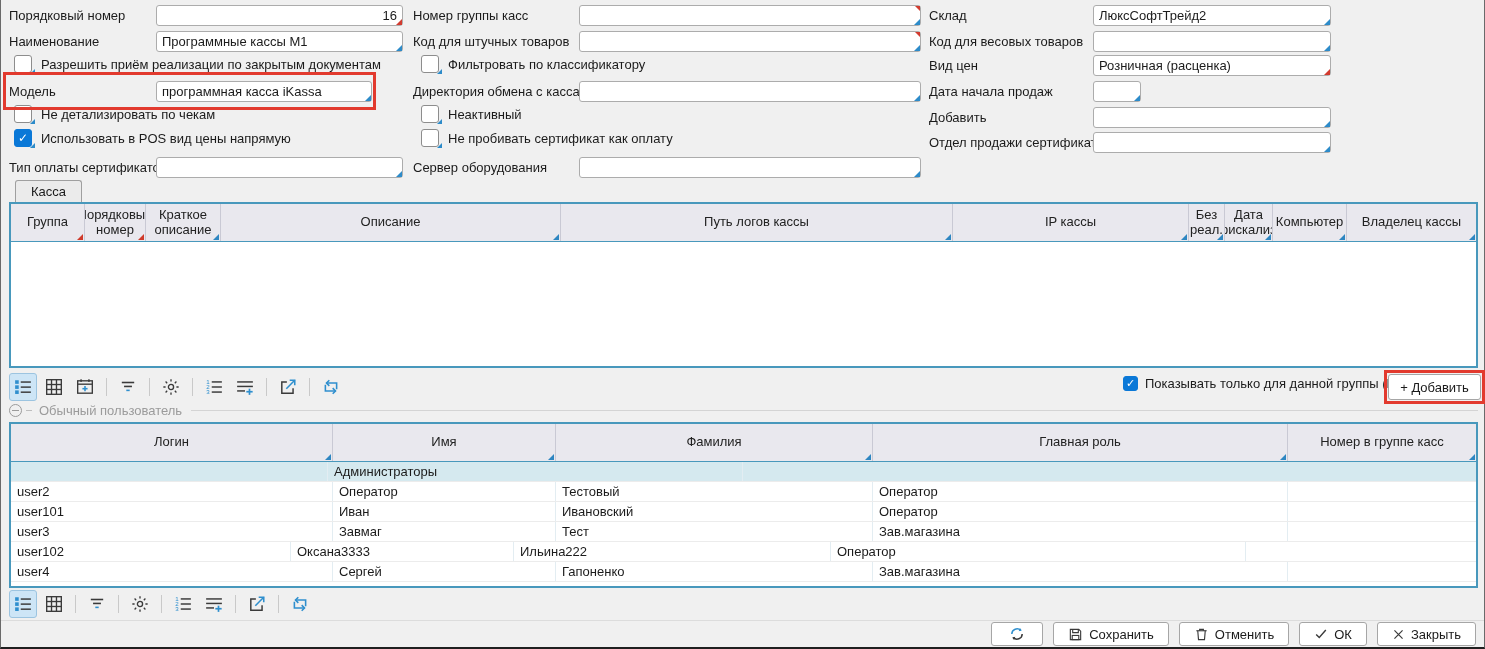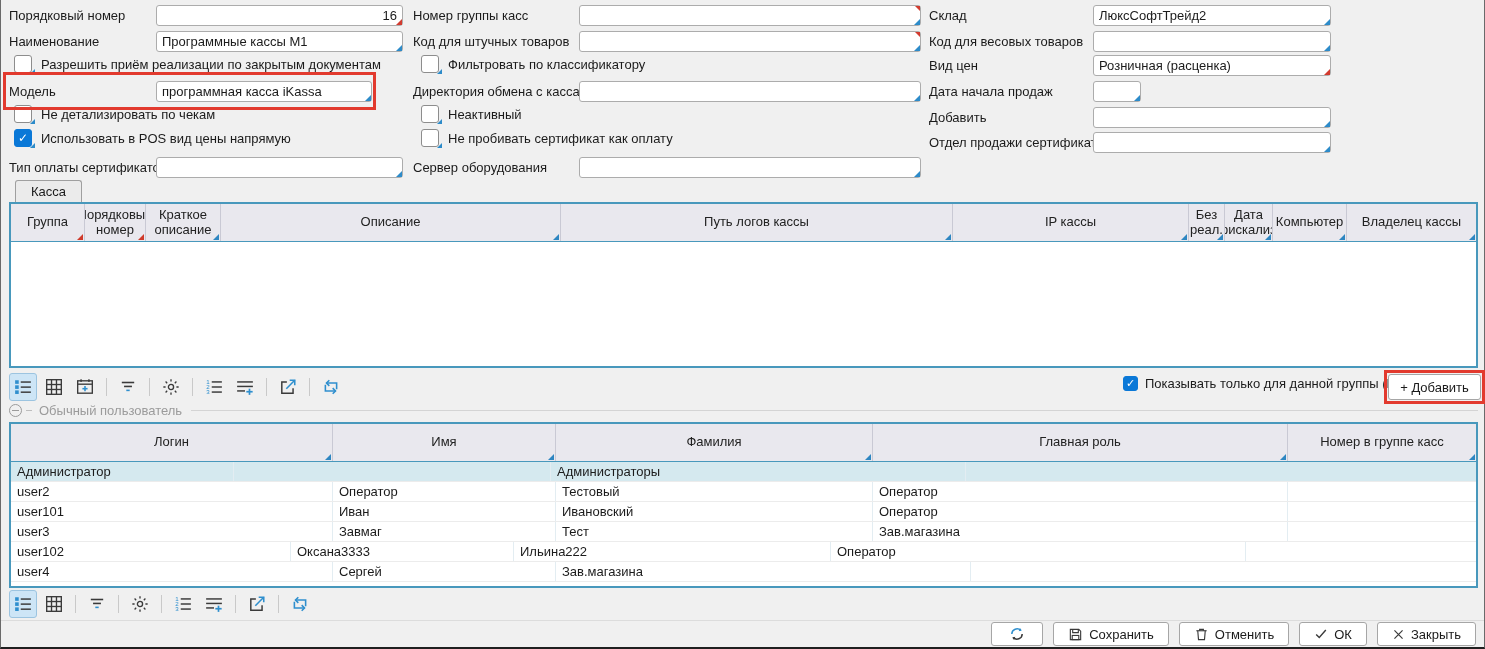--- a/index.html
+++ b/index.html
@@ -312,21 +312,20 @@
   <div class="tbl" style="left:8px;top:422px;width:1469px;height:166px">
     <div class="thead">
       <div class="th" style="width:322px">Логин</div>
       <div class="th" style="width:223px">Имя</div>
       <div class="th" style="width:317px">Фамилия</div>
       <div class="th" style="width:415px">Главная роль</div>
       <div class="th" style="flex:1">Номер в группе касс</div>
     </div>
     <div class="tbody">
       <div class="trow selected">
-        <div class="td" style="width:223px">Администратор</div>
         <div class="td" style="width:317px"></div>
         <div class="td" style="width:415px">Администраторы</div>
         <div class="td" style="flex:1"></div>
       </div>
       <div class="trow">
         <div class="td" style="width:322px">user2</div>
         <div class="td" style="width:223px">Оператор</div>
         <div class="td" style="width:317px">Тестовый</div>
         <div class="td" style="width:415px">Оператор</div>
         <div class="td" style="flex:1"></div>
@@ -348,20 +347,21 @@
       <div class="trow">
         <div class="td" style="width:280px">user102</div>
         <div class="td" style="width:223px">Оксана3333</div>
         <div class="td" style="width:317px">Ильина222</div>
         <div class="td" style="width:415px">Оператор</div>
         <div class="td" style="flex:1"></div>
       </div>
       <div class="trow">
         <div class="td" style="width:322px">user4</div>
         <div class="td" style="width:223px">Сергей</div>
+        <div class="td" style="width:317px">Гапоненко</div>
         <div class="td" style="width:415px">Зав.магазина</div>
         <div class="td" style="flex:1"></div>
       </div>
     </div>
   </div>
 
   <div class="toolbar" style="left:8px;top:590px">
     <div class="tbtn selected">
       <svg width="18" height="18" viewBox="0 0 16 16">
           <g fill="#2f8fce">

